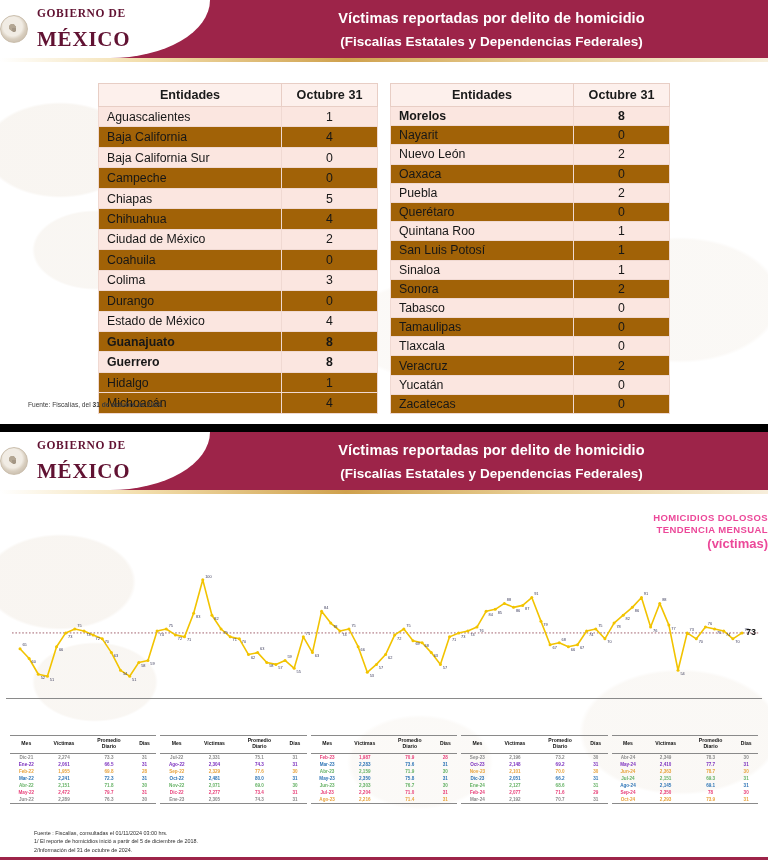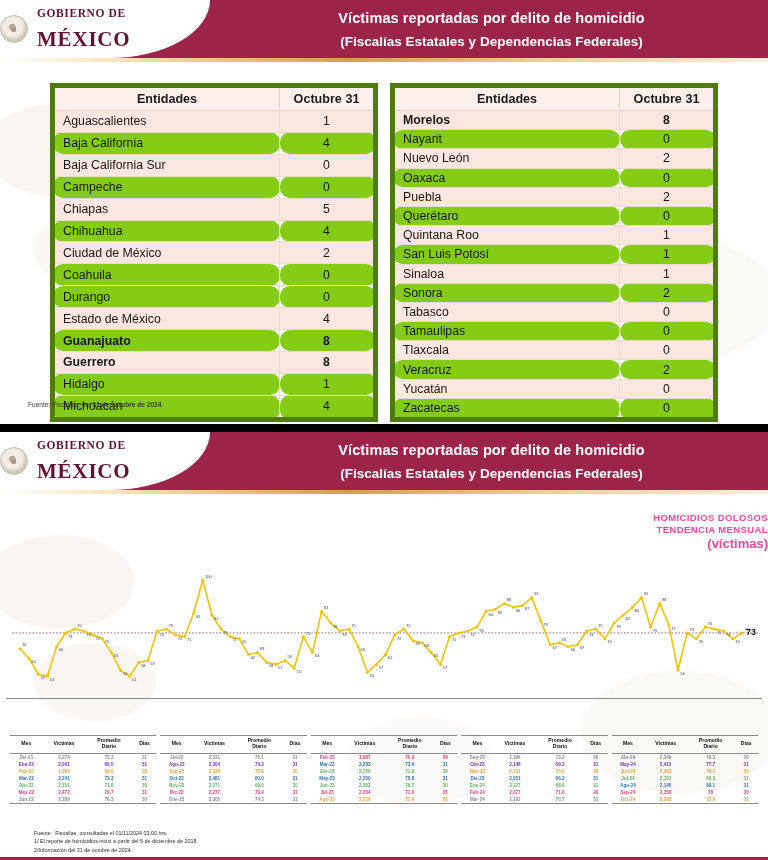--- a/index.html
+++ b/index.html
@@ -81,44 +81,44 @@
   }
 
   
   .tables {
     position:relative; z-index:2;
     display:flex; justify-content:center; gap:12px;
     padding-top:21px;
   }
   table.ent {
     border-collapse:collapse;
-    width:328px;
+    width:280px;
     background:#fff;
-    border:5px solid #4d7c0f;
+    border:1px solid #4d7c0f;
     font-size:12.3px;
     padding-left:47px;
   }
   table.ent th {
     background:#fdf0ec;
     color:#1a1a1a;
     font-weight:bold;
     font-size:12.6px;
     padding:4px 8px;
     border:1px solid #e8cec5;
   }
   table.ent th.c2 { text-align:center; width:96px;}
   table.ent td {
     padding:2.1px 8px;
     border:1px solid #f0d9d2;
     color:#171717;
     white-space:nowrap;
   }
   table.ent td.v { text-align:center; }
   table.ent tr.odd td { background:#fbe6e0; }
-  table.ent tr.even td { background:#84cc16;border-radius:10px; }
+  table.ent tr.even td { background:#a16207; }
   table.ent tr.bold td { font-weight:bold; }
   table.ent tr.total td { font-weight:bold; font-size:13px; background:#ffffff; }
 
   .fuente1{
     position:absolute; left:28px; bottom:16px;
     font-size:6.6px; color:#3a3a3a; z-index:3;
   }
   .fuente1 b{ font-weight:bold; }
 
   
@@ -239,20 +239,24 @@
             <td>Chihuahua</td>
             <td class="v">4</td>
           </tr>
           <tr class="odd ">
             <td>Ciudad de México</td>
             <td class="v">2</td>
           </tr>
           <tr class="even ">
             <td>Coahuila</td>
             <td class="v">0</td>
+          </tr>
+          <tr class="odd ">
+            <td>Colima</td>
+            <td class="v">3</td>
           </tr>
           <tr class="even ">
             <td>Durango</td>
             <td class="v">0</td>
           </tr>
           <tr class="odd ">
             <td>Estado de México</td>
             <td class="v">4</td>
           </tr>
           <tr class="even bold">

